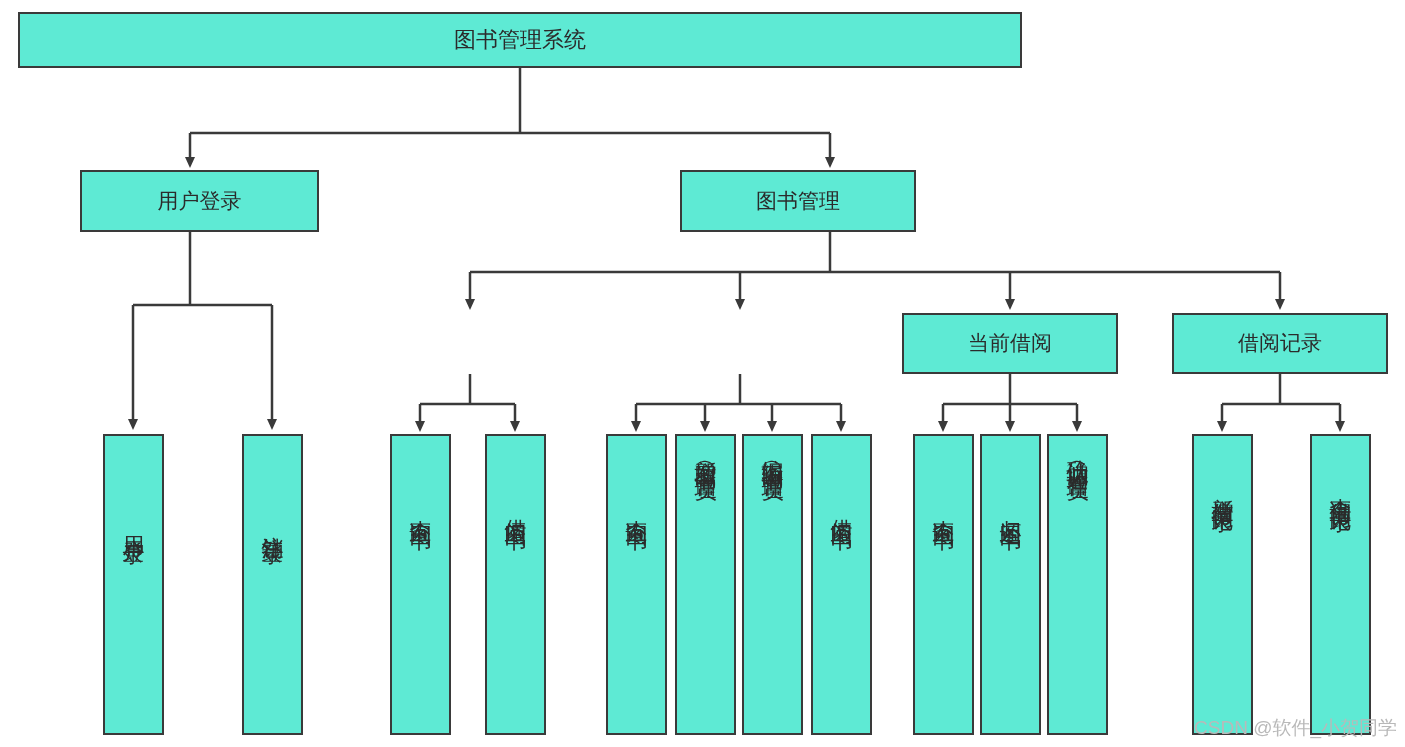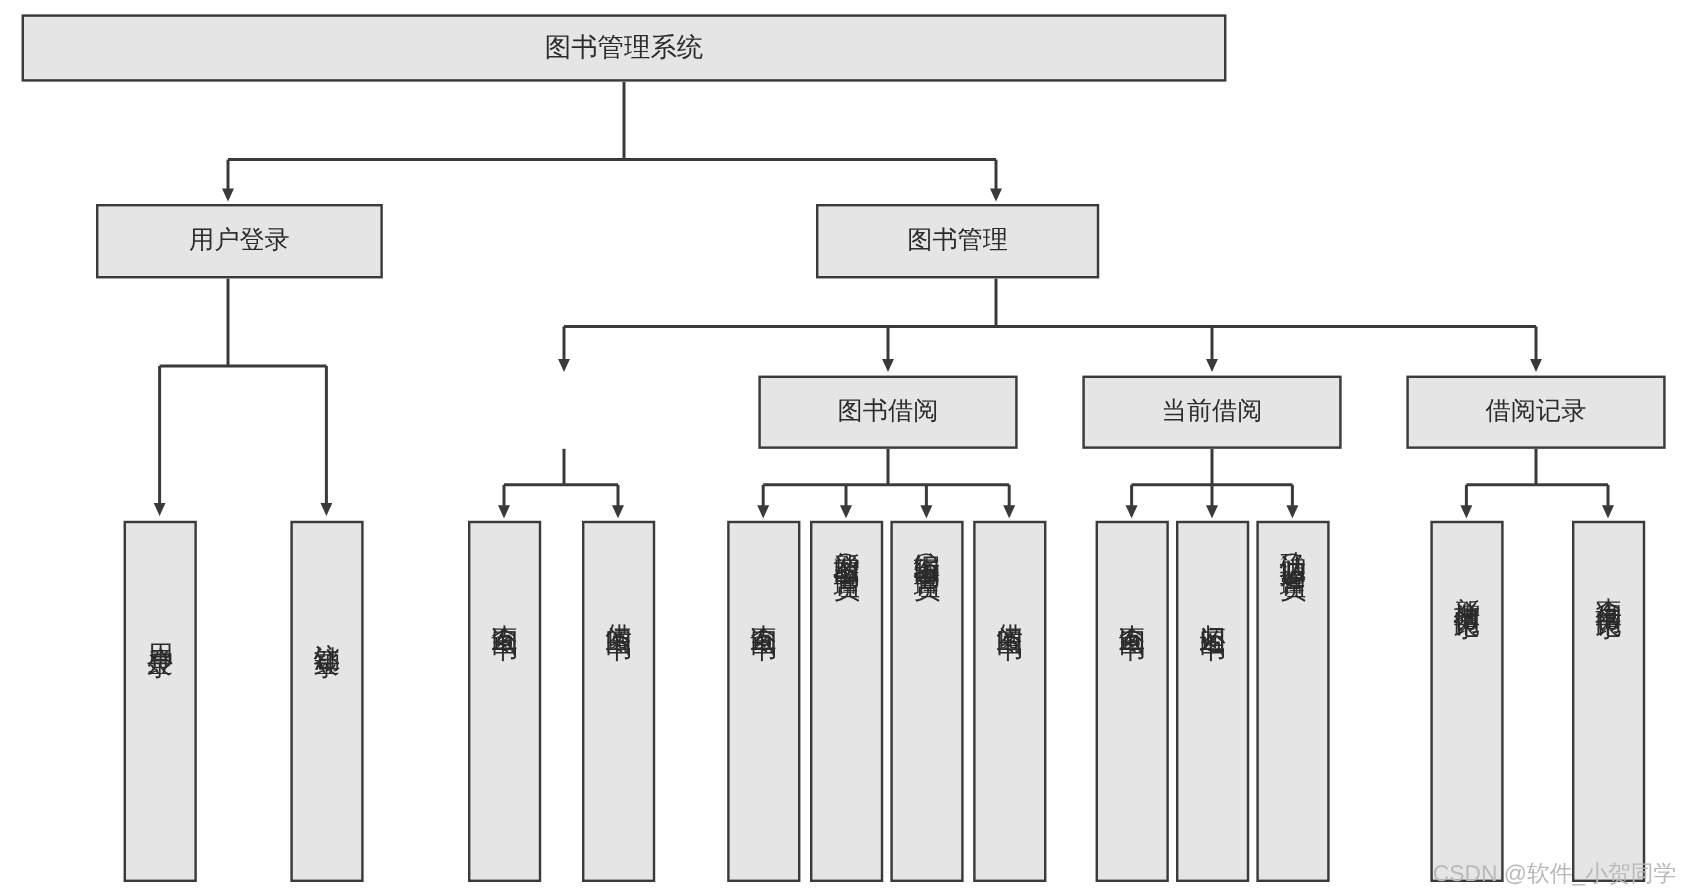--- a/index.html
+++ b/index.html
@@ -4,21 +4,21 @@
 <style>
   html,body{margin:0;padding:0;background:#ffffff;}
   body{width:1405px;height:747px;overflow:hidden;
        font-family:"Liberation Sans","DejaVu Sans",sans-serif;}
   #diagram{position:relative;width:1405px;height:747px;background:#fff;}
   svg{position:absolute;left:0;top:0;}
   .node-box{
     position:absolute;
     box-sizing:border-box;
     border:2.5px solid #3a3a3a;
-    background:#e5e5e5;
+    background:#5eead4;
     display:flex;
     align-items:center;
     justify-content:center;
   }
   .node-label{
     color:#2b2b2b;
     line-height:1.05;
     white-space:nowrap;
     text-align:center;
   }
@@ -102,23 +102,20 @@
     <span class="node-label">图书管理系统</span>
   </div>
 
   <div class="node-box horizontal" style="left:80px;top:170px;width:239px;height:62px;">
     <span class="node-label">用户登录</span>
   </div>
   <div class="node-box horizontal" style="left:680px;top:170px;width:236px;height:62px;">
     <span class="node-label">图书管理</span>
   </div>
 
-  <div class="node-box horizontal" style="left:632px;top:313px;width:216px;height:61px;">
-    <span class="node-label">图书借阅</span>
-  </div>
   <div class="node-box horizontal" style="left:902px;top:313px;width:216px;height:61px;align-items:center;">
     <span class="node-label">当前借阅</span>
   </div>
   <div class="node-box horizontal" style="left:1172px;top:313px;width:216px;height:61px;align-items:center;">
     <span class="node-label">借阅记录</span>
   </div>
 
   <div class="node-box vertical" style="left:103px;top:434px;width:61px;height:301px;padding-top:82px;">
     <span class="node-label">用户登录</span>
   </div>

